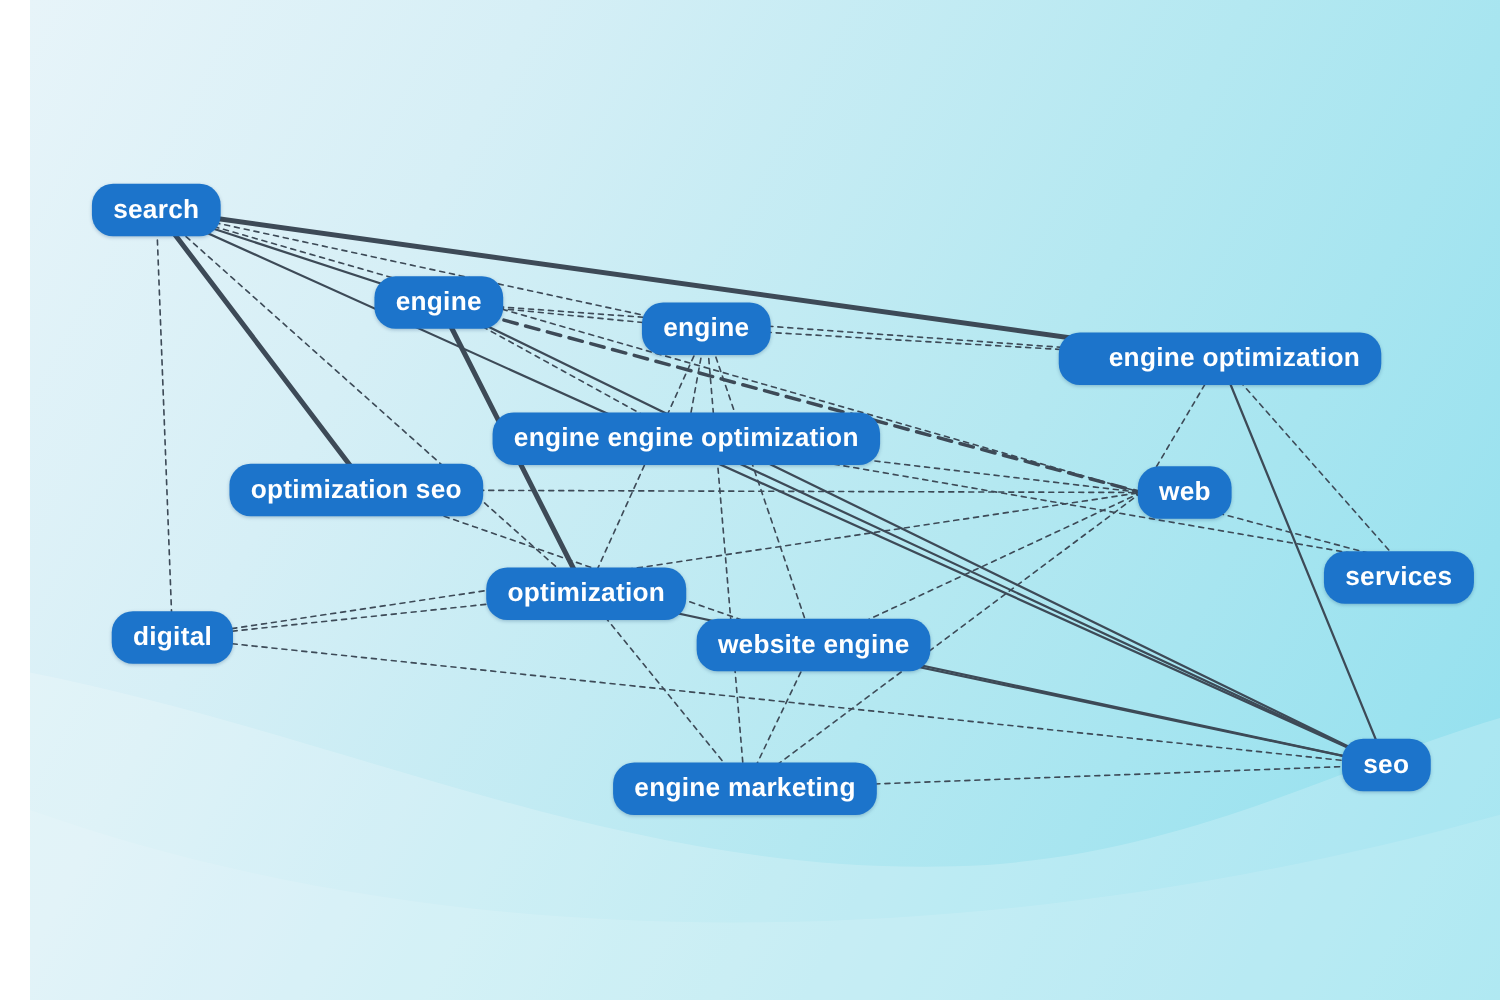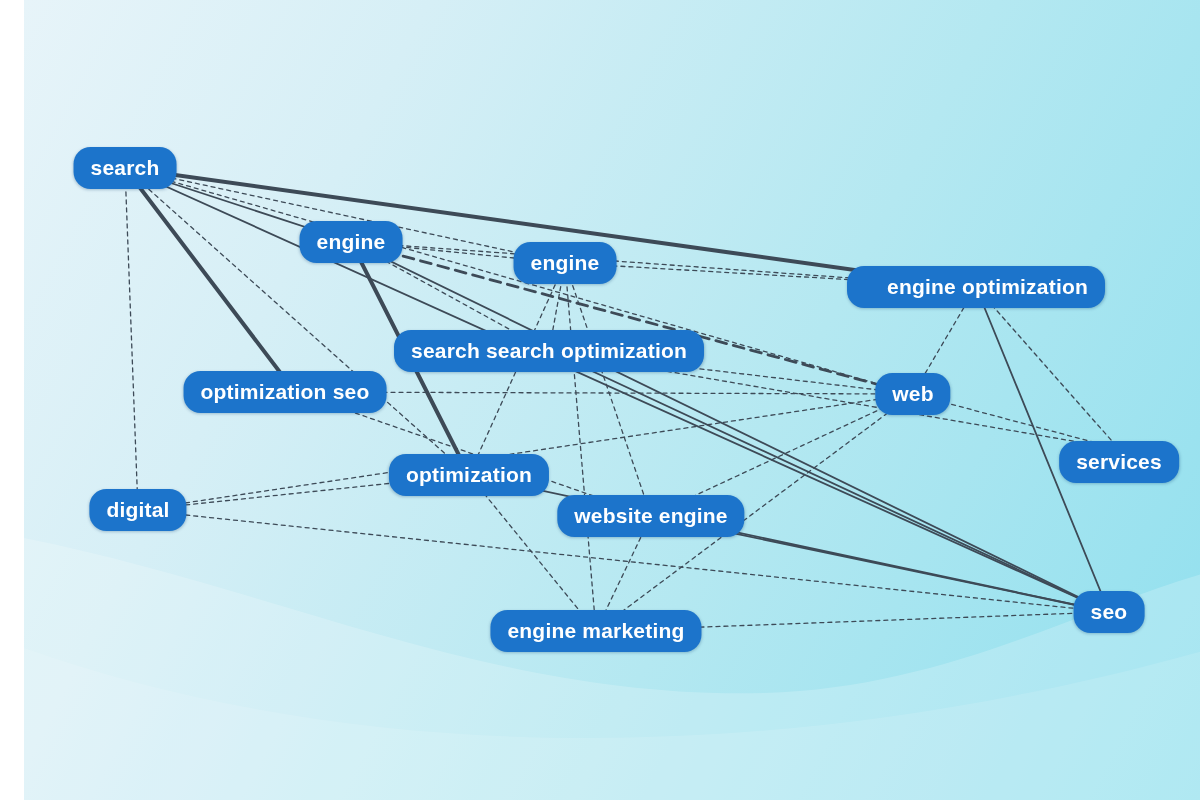--- a/index.html
+++ b/index.html
@@ -73,23 +73,23 @@
         <line x1="572" y1="631" x2="1085" y2="612" class="edge edge-dashed"></line>
         <line x1="889" y1="394" x2="1095" y2="449" class="edge edge-dashed"></line>
         <line x1="889" y1="394" x2="627" y2="516" class="edge edge-dashed"></line>
       </g>
   </svg>
   <div>
       <div class="node" style="left: 101px; top: 168px;">search</div>
       <div class="node" style="left: 327px; top: 242px;">engine</div>
       <div class="node" style="left: 541px; top: 263px;">engine</div>
       <div class="node" style="left: 952px; top: 287px; padding-left: 40px;">engine optimization</div>
-      <div class="node" style="left: 525px; top: 351px;">search search optimization</div>
+      <div class="node" style="left: 525px; top: 351px;">engine engine optimization</div>
       <div class="node" style="left: 261px; top: 392px;">optimization seo</div>
-      <div class="node" style="left: 889px; top: 394px;">web</div>
+      <div class="node" style="left: 924px; top: 394px;">web</div>
       <div class="node" style="left: 1095px; top: 462px;">services</div>
       <div class="node" style="left: 445px; top: 475px;">optimization</div>
       <div class="node" style="left: 114px; top: 510px;">digital</div>
       <div class="node" style="left: 627px; top: 516px;">website engine</div>
       <div class="node" style="left: 572px; top: 631px;">engine marketing</div>
       <div class="node" style="left: 1085px; top: 612px;">seo</div>
     </div>
 </div>
 
 </body></html>

